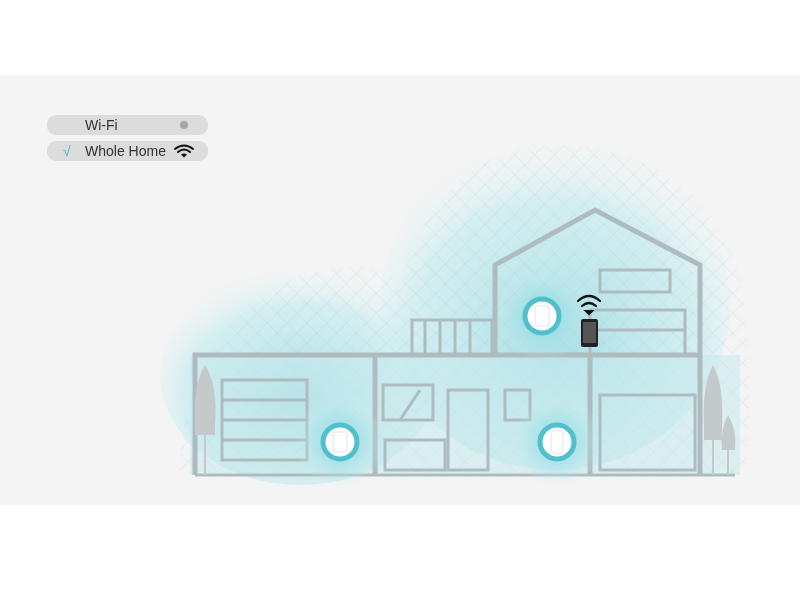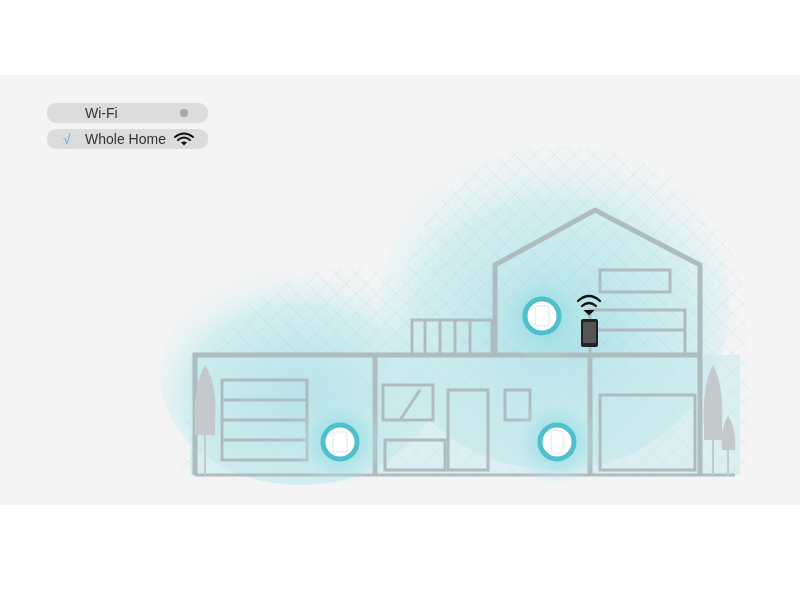--- a/index.html
+++ b/index.html
@@ -1,20 +1,20 @@
 <!DOCTYPE html>
 <html><head>
 <meta charset="utf-8">
 <style>
   html, body { margin:0; padding:0; width:800px; height:600px; background:#ffffff; overflow:hidden; }
   body { font-family: "Liberation Sans", sans-serif; position:relative; }
   .panel { position:absolute; left:0; top:75px; width:800px; height:430px; background:#f4f4f4; }
   .illustration { position:absolute; left:0; top:0; width:800px; height:430px; }
   .toggle { position:absolute; left:47px; width:161px; height:20px; border-radius:9px; background:#dcdcdc;
-            display:flex; align-items:center; font-size:14px; color:#333; box-sizing:border-box; }
+            display:flex; align-items:center; font-size:14px; color:#333; box-sizing:border-box;margin-top:12px; }
   .toggle.wifi { top:103px; }
   .toggle.whole { top:129px; }
   .toggle .check { position:absolute; left:16px; color:#4ab8c7; font-size:14px; }
   .toggle .label { position:absolute; left:38px; }
   .toggle .dot { position:absolute; right:20px; top:6px; width:8px; height:8px; border-radius:50%; background:#a8a8a8; }
   .toggle .wifi-ic { position:absolute; right:14px; top:3px; width:20px; height:14px; }
 </style>
 </head>
 <body>
 

